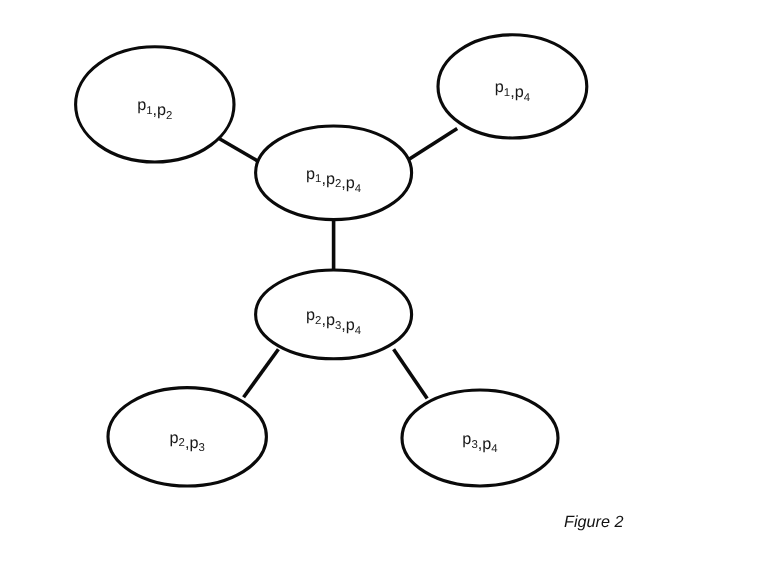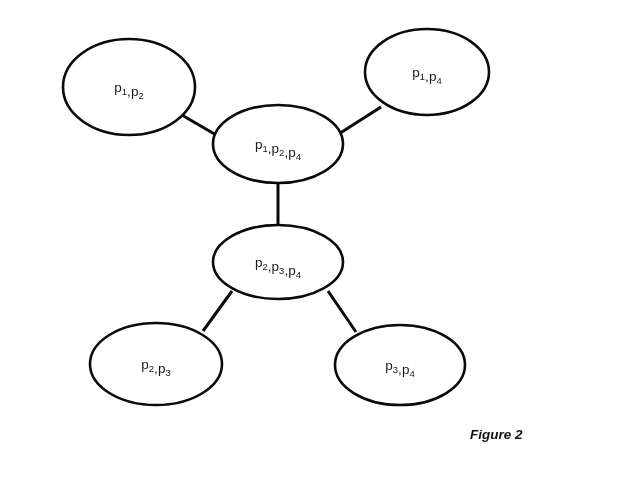--- a/index.html
+++ b/index.html
@@ -39,21 +39,21 @@
     text-anchor: middle;
     dominant-baseline: middle;
   }
   .node-label tspan.sub {
     font-size: 9.5px;
   }
   .caption {
     position: absolute;
     font-family: "Liberation Sans", sans-serif;
     font-style: italic;
-    font-weight: bold;
+    font-weight: normal;
     font-size: 13.5px;
     color: #111111;
     white-space: nowrap;
   }
 </style>
 </head>
 <body>
 
 <div id="canvas">
 

